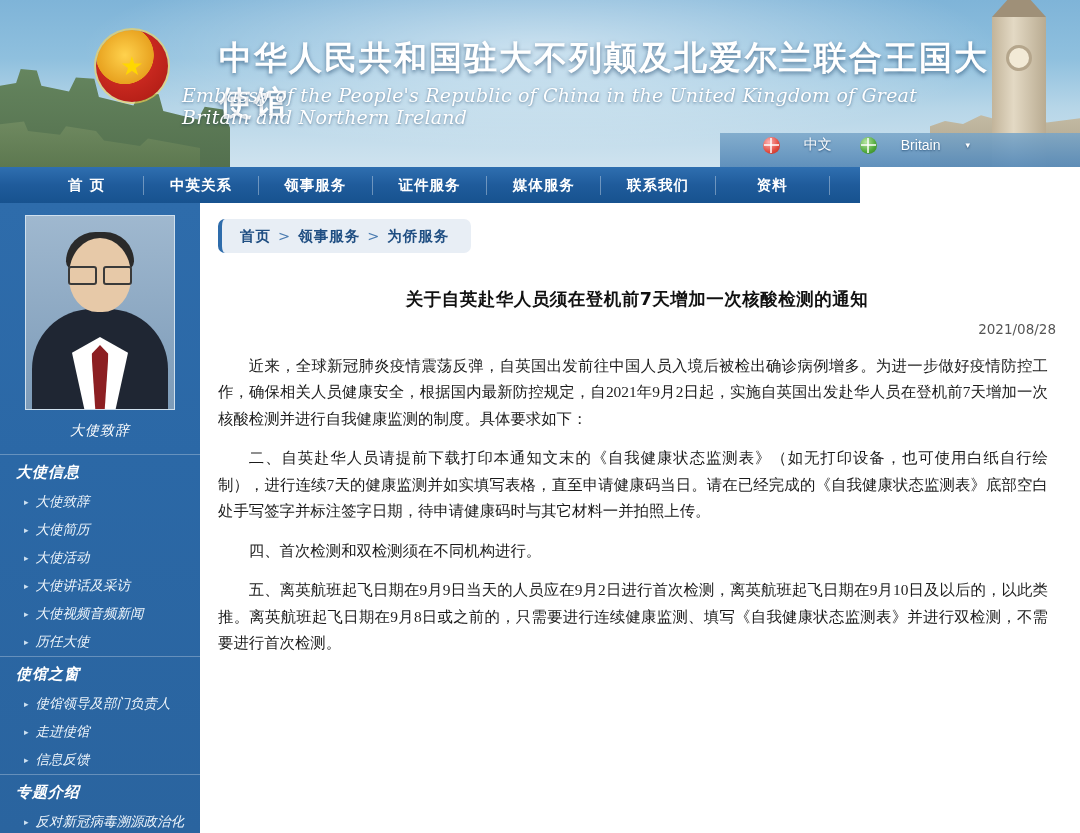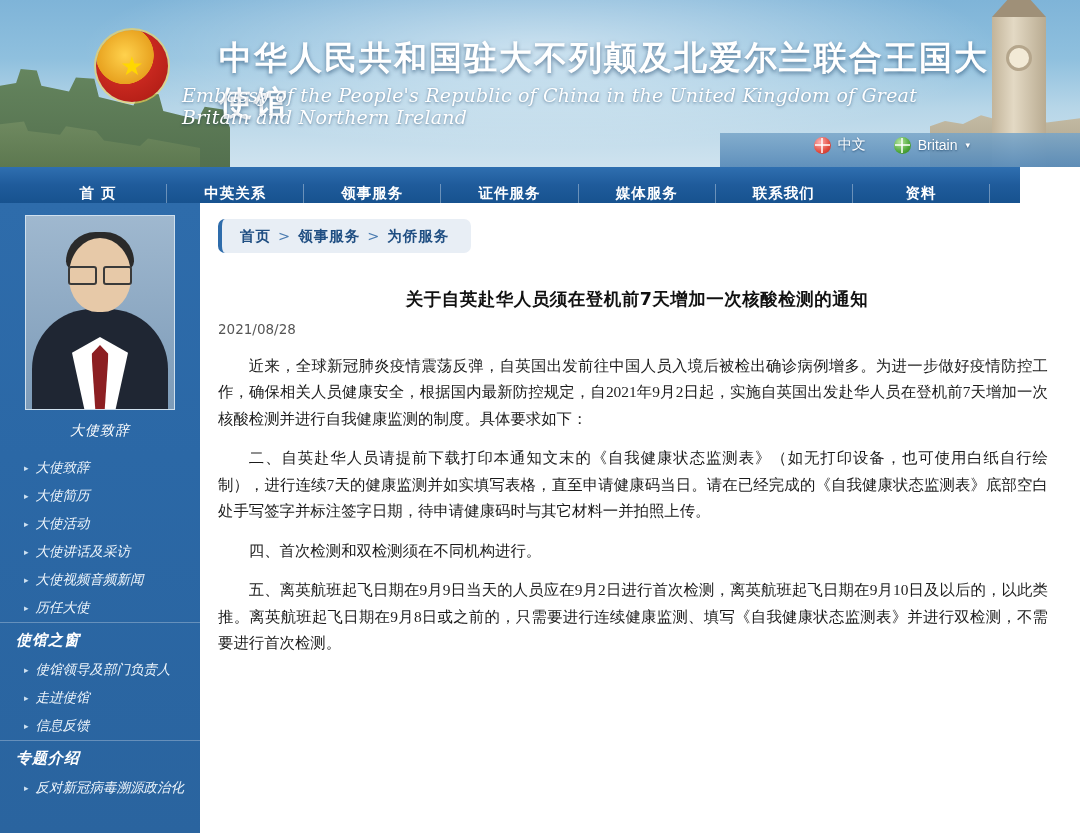--- a/index.html
+++ b/index.html
@@ -92,42 +92,42 @@
     letter-spacing: .2px;
     text-shadow: 0 1px 3px rgba(0,40,80,.5);
     font-family: "DejaVu Serif", serif;
   }
   .lang-switch {
     position: absolute; right: 110px; top: 136px;
     display: flex; align-items: center; gap: 28px;
     color: #ffffff; font-size: 14px;
     text-shadow: 0 1px 2px rgba(0,40,80,.6);
   }
-  .lang-item { display: flex; align-items: center; gap: 7px; cursor: pointer; }
+  .lang-item { display: flex; align-items: center; gap: 24px; cursor: pointer; }
   .globe {
     width: 17px; height: 17px; border-radius: 50%;
     background: radial-gradient(circle at 35% 30%, #ffb3b3 0%, #e24b3e 60%, #b52c22 100%);
     position: relative;
   }
   .globe.green {
     background: radial-gradient(circle at 35% 30%, #b6e6a0 0%, #4fa83a 60%, #2f7a22 100%);
   }
   .globe::before {
     content: ""; position: absolute; left: 1px; top: 7.5px; width: 15px; height: 1.5px; background: rgba(255,255,255,.75);
   }
   .globe::after {
     content: ""; position: absolute; left: 7.5px; top: 1px; width: 1.5px; height: 15px; background: rgba(255,255,255,.75);
   }
   .lang-caret { font-size: 9px; margin-left: 1px; }
 
   
   .nav {
-    width: 1020px; height: 36px;
+    width: 860px; height: 36px;
     background: linear-gradient(180deg, #2f6fb0 0%, #1f5b9b 50%, #17528f 100%);
-    display: flex; align-items: flex-end;
+    display: flex; align-items: center;
   }
   .nav-item {
     flex: 1 1 0;
     display: flex; align-items: center; justify-content: center;
     color: #ffffff; font-size: 14.5px; font-weight: bold;
     letter-spacing: 1px;
     border-right: 1px solid rgba(255,255,255,.35);
     cursor: pointer;
     font-family: "DejaVu Sans", "Liberation Sans", sans-serif;
   }
@@ -236,21 +236,21 @@
   }
   .breadcrumb-sep { margin: 0 7px; color: #4a7bb0; font-weight: normal; }
   .article-title {
     margin: 34px 0 0 0;
     text-align: center;
     font-size: 17.5px; font-weight: bold; color: #111;
     letter-spacing: .5px;
     font-family: "DejaVu Sans", "Liberation Sans", sans-serif;
   }
   .article-date {
-    text-align: left; margin: 10px 0 16px 0;
+    text-align: right; margin: 10px 0 16px 0;
     font-size: 13.5px; color: #555;
     font-family: "DejaVu Sans", "Liberation Sans", sans-serif;
   }
   .article-body p {
     margin: 0 8px 13px 0;
     font-size: 15.4px;
     line-height: 1.72;
     color: #1b1b1b;
     text-indent: 2em;
     text-align: justify;
@@ -307,20 +307,21 @@
     <div class="portrait-wrap">
       <div class="p-body"></div>
       <div class="p-shirt"></div>
       <div class="p-tie"></div>
       <div class="p-hair"></div>
       <div class="p-head"></div>
       <div class="p-glasses"></div>
     </div>
     <div class="portrait-caption">大使致辞</div>
 
+    <div class="side-group-title">大使信息</div>
     <div class="side-link">
       <span class="arrow">▸</span>
       <span>大使致辞</span>
     </div>
     <div class="side-link">
       <span class="arrow">▸</span>
       <span>大使简历</span>
     </div>
     <div class="side-link">
       <span class="arrow">▸</span>

